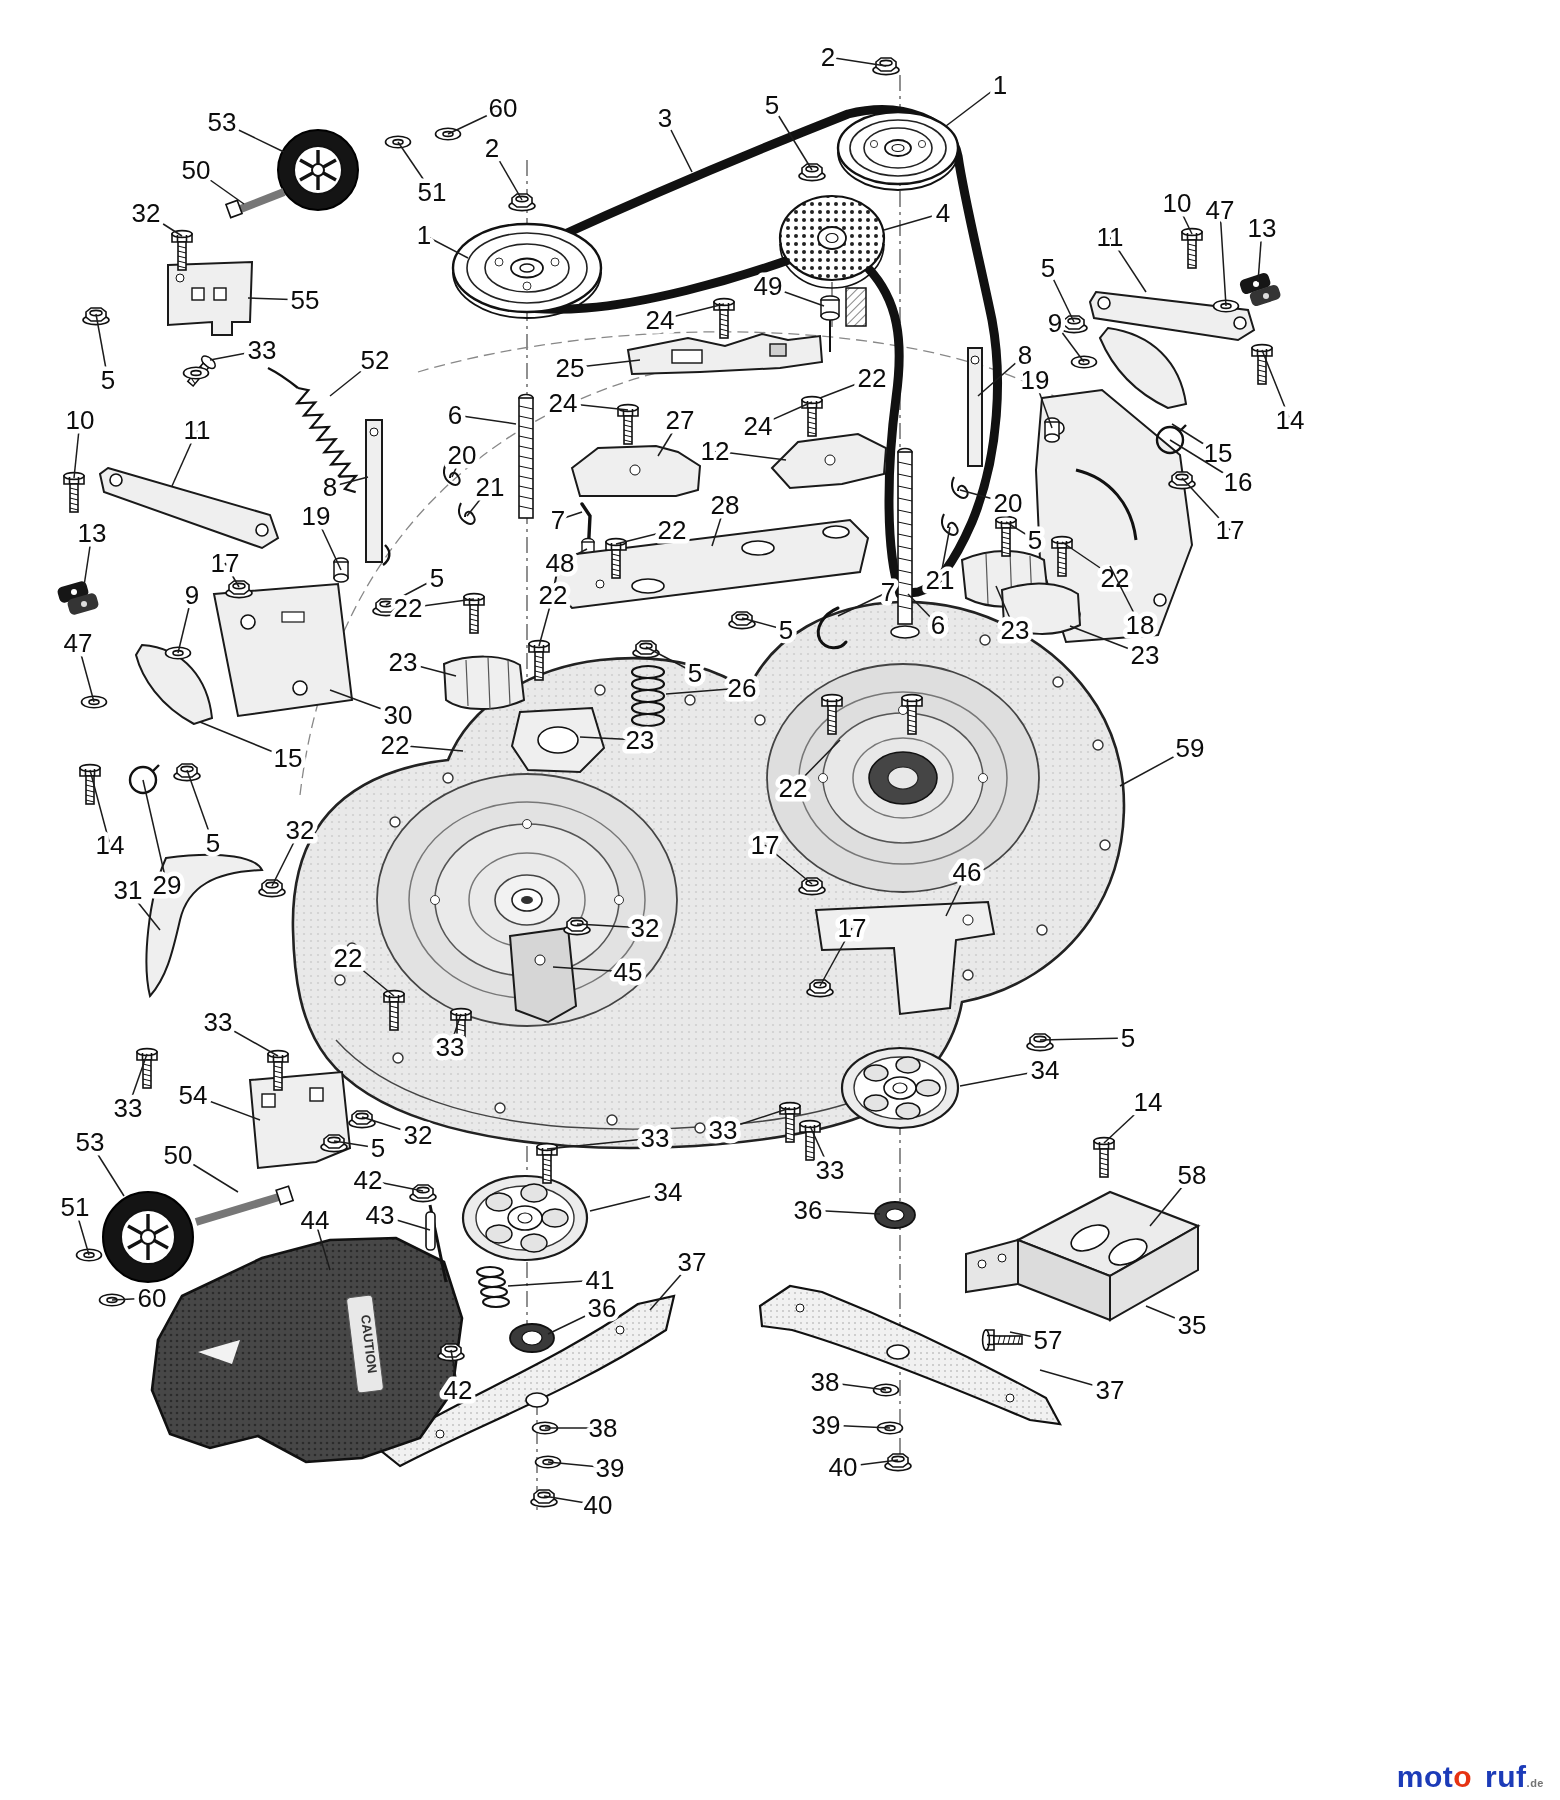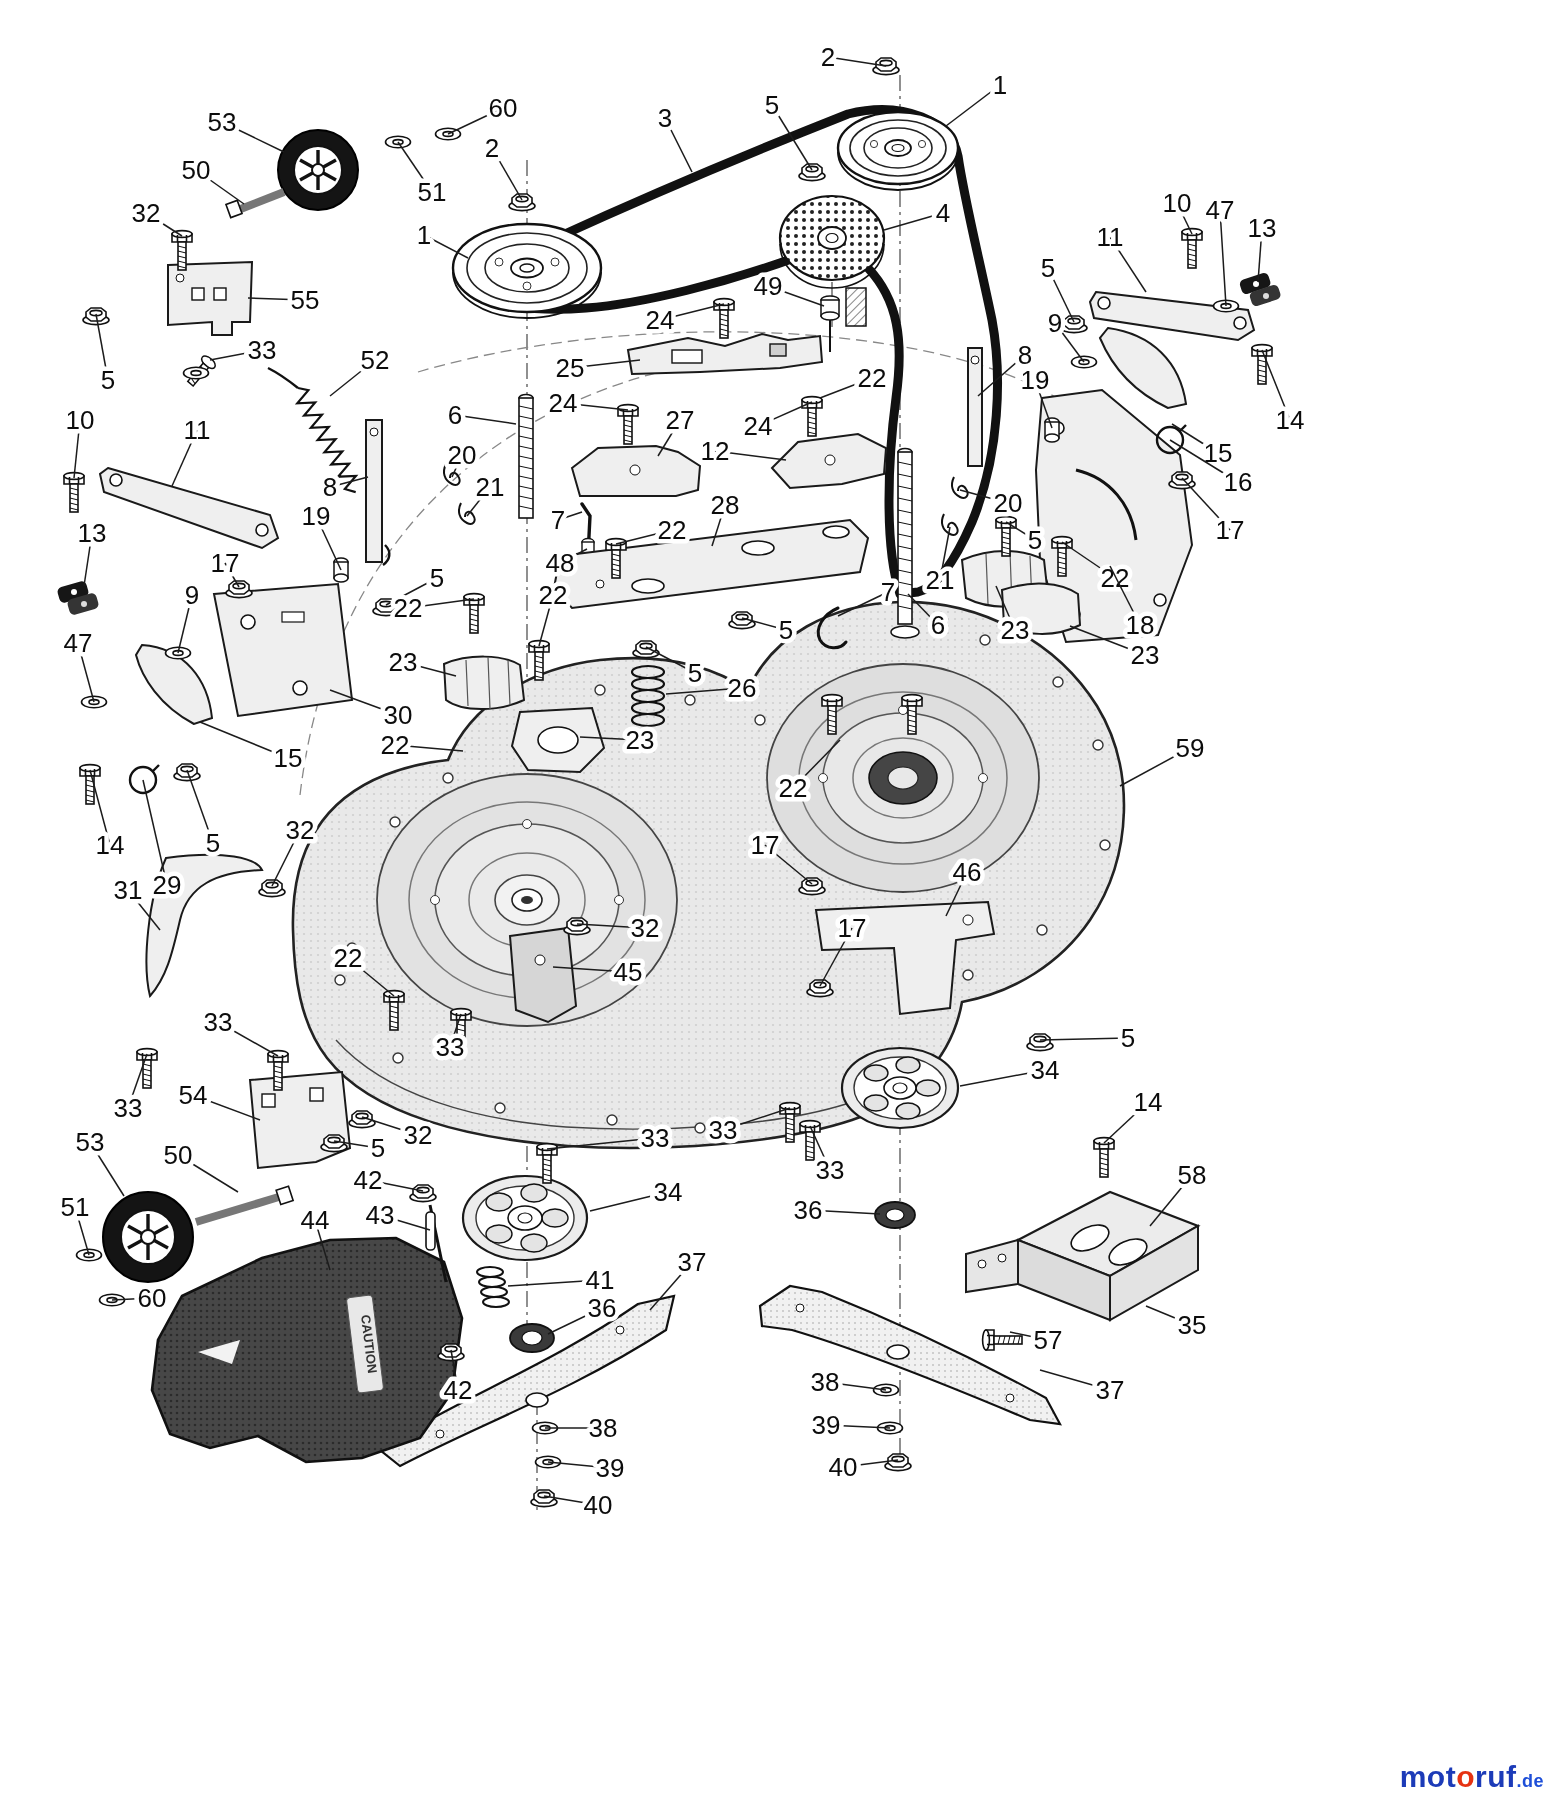--- a/index.html
+++ b/index.html
@@ -10,23 +10,23 @@
   .part{stroke:#1a1a1a;stroke-width:2;fill:#efefef;}
   .thin{stroke:#444;stroke-width:1.4;fill:none;}
   .leader{stroke:#1c1c1c;stroke-width:1.5;}
   .callout{font:26px "Liberation Sans",sans-serif;fill:#0c0c0c;text-anchor:middle;
            dominant-baseline:central;paint-order:stroke;stroke:#ffffff;stroke-width:9;
            stroke-linejoin:round;}
   .axis{stroke:#555;stroke-width:1.3;fill:none;stroke-dasharray:16 5 3 5;}
   .phantom{stroke:#888;stroke-width:1.3;fill:none;stroke-dasharray:11 6;}
   .watermark{position:absolute;right:16px;bottom:6px;font-weight:bold;letter-spacing:.5px;
              font-family:"Liberation Sans",sans-serif;}
-  .wm-main{color:#1c3bb8;font-size:30px;}
+  .wm-main{color:#1c3bb8;font-size:30px;margin-left:13px;}
   .wm-accent{color:#e63312;font-size:30px;}
-  .wm-suffix{color:#1d4ed8;font-size:18px;}
+  .wm-suffix{color:#737373;font-size:11px;}
 </style>
 </head>
 <body>
 
 <div class="canvas">
 <svg width="1560" height="1800" viewBox="0 0 1560 1800">
   <defs>
     <pattern id="halftone" width="7" height="7" patternUnits="userSpaceOnUse">
       <rect width="7" height="7" fill="#e9e9e9"></rect>
           <circle cx="3" cy="3" r="1.1" fill="#cfcfcf"></circle>

